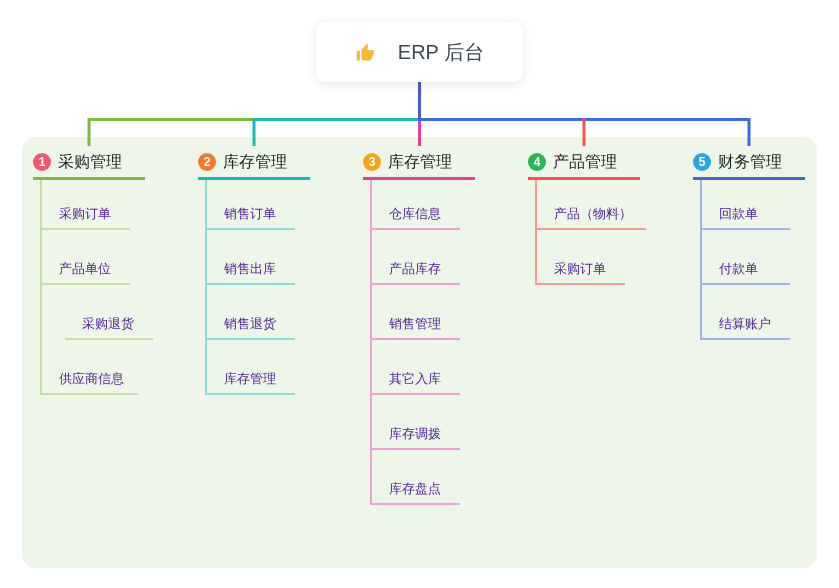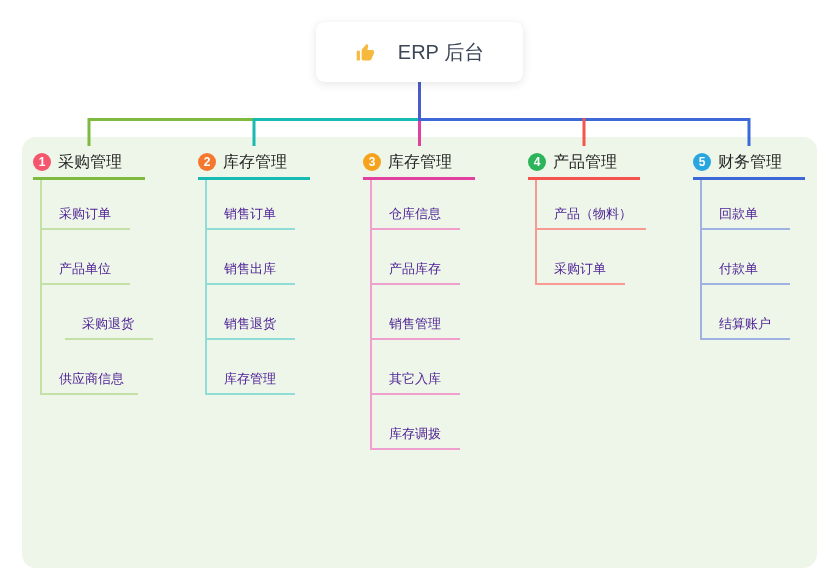--- a/index.html
+++ b/index.html
@@ -104,20 +104,21 @@
       <div class="branch-title" style="border-bottom: 3px solid rgb(224, 65, 159);">
         <span class="badge" style="background: rgb(246, 162, 29);">3</span>
         <span>库存管理</span>
       </div>
       <div class="children" style="border-left: 2px solid rgb(240, 160, 207);">
         <div class="child" style="border-bottom: 2px solid rgb(240, 160, 207);">仓库信息</div>
         <div class="child" style="border-bottom: 2px solid rgb(240, 160, 207);">产品库存</div>
         <div class="child" style="border-bottom: 2px solid rgb(240, 160, 207);">销售管理</div>
         <div class="child" style="border-bottom: 2px solid rgb(240, 160, 207);">其它入库</div>
         <div class="child" style="border-bottom: 2px solid rgb(240, 160, 207);">库存调拨</div>
+        <div class="child" style="border-bottom: 2px solid rgb(240, 160, 207);">库存盘点</div>
       </div>
     </div>
     <div class="branch" style="left: 528px;">
       <div class="branch-title" style="border-bottom: 3px solid rgb(244, 83, 78);">
         <span class="badge" style="background: rgb(44, 180, 91);">4</span>
         <span>产品管理</span>
       </div>
       <div class="children" style="border-left: 2px solid rgb(247, 154, 148); text-align: right;">
         <div class="child" style="border-bottom: 2px solid rgb(247, 154, 148);">产品（物料）</div>
         <div class="child" style="border-bottom: 2px solid rgb(247, 154, 148);">采购订单</div>

